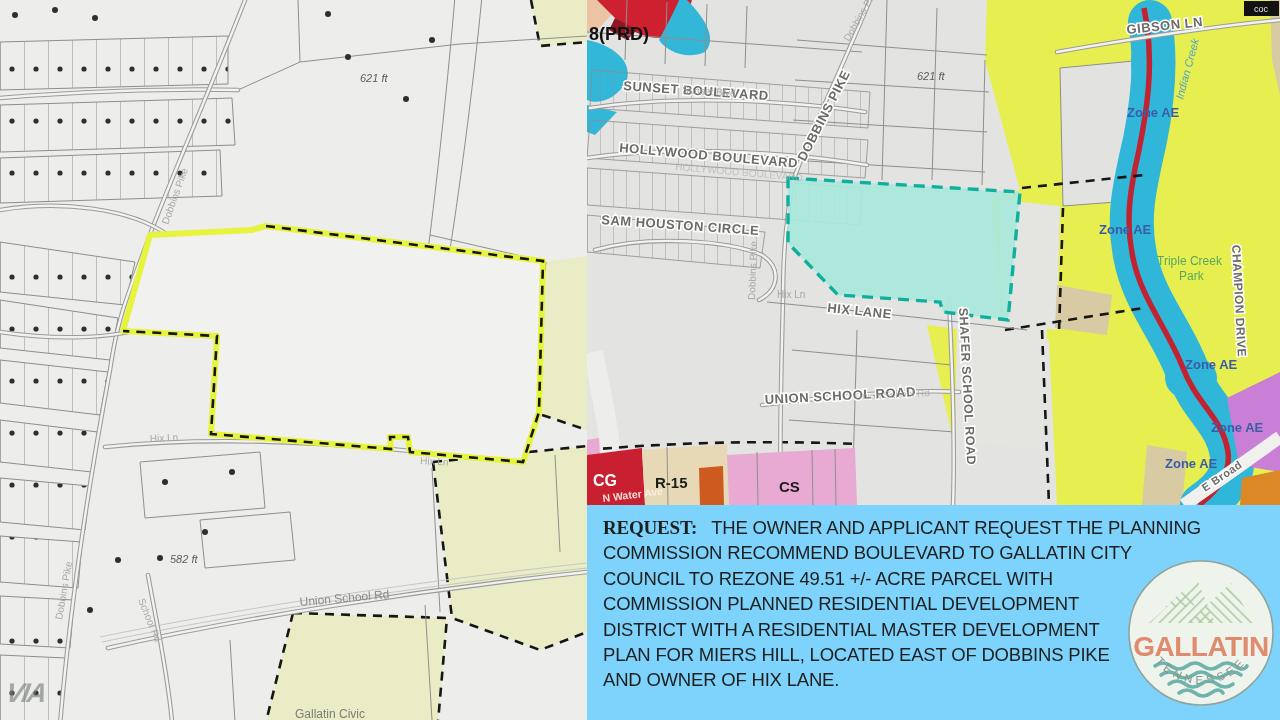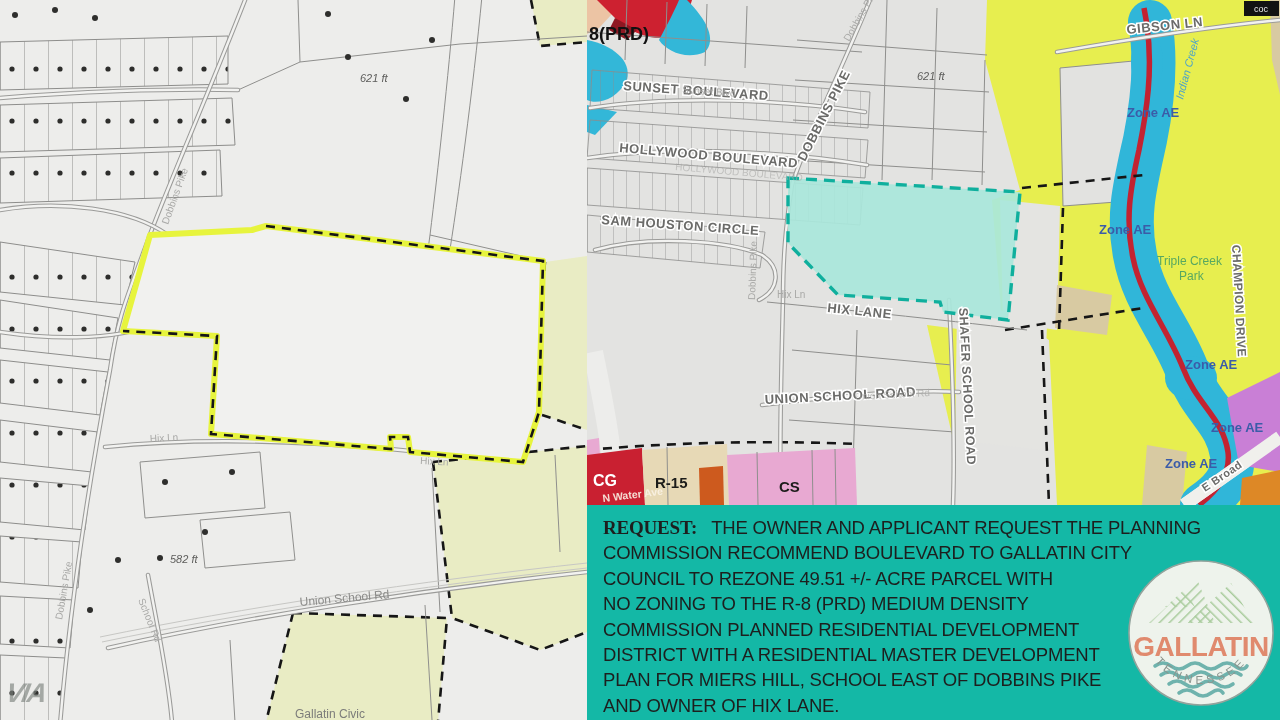--- a/index.html
+++ b/index.html
@@ -13,21 +13,21 @@
   .rc{stroke:#9b9b99;stroke-width:4.5;fill:none;stroke-linecap:round}
   .rf{stroke:#f2f2f0;stroke-width:2.4;fill:none;stroke-linecap:round}
   .dash{stroke:#161616;stroke-width:2.6;fill:none;stroke-dasharray:9 7}
   .dashT{stroke:#0faf9d;stroke-width:3.4;fill:none;stroke-dasharray:11 7}
   .slbl{fill:#6b6b69;stroke:#ffffff;stroke-width:3px;paint-order:stroke;font-weight:bold;letter-spacing:.5px}
   .flbl{fill:#a9a9a7;font-size:10px}
   .zoneae{fill:#3b5ca8;font-weight:bold;font-size:13px}
   .band{fill:url(#lotsL);stroke:#8d8d8b;stroke-width:1}
   .bandR{fill:url(#lotsR);stroke:#8d8d8b;stroke-width:.8}
   
-  .panel{position:absolute;left:587px;top:505px;width:693px;height:215px;background:#14b8a6;
+  .panel{position:absolute;left:587px;top:505px;width:693px;height:215px;background:#7dd3fc;
          color:#1d1f1e;box-sizing:border-box;padding:10px 0 0 16px;}
   .req-line{font-size:18.5px;line-height:25.4px;letter-spacing:-0.2px;font-weight:500;white-space:nowrap;}
   .req-head{font-family:"Liberation Serif",serif;font-weight:bold;font-size:19px;margin-right:14px;}
   .logo-wrap{position:absolute;left:538px;top:52px;width:152px;height:152px;}
   .via{position:absolute;left:6px;top:678px;font-size:27px;font-weight:900;font-style:italic;
        transform:skewX(-10deg);color:rgba(125,130,126,.65);letter-spacing:-2px;}
 </style>
 </head>
 <body>
 
@@ -283,24 +283,23 @@
       </g>
     </g>
   </svg>
 
   <div class="panel">
     <div class="req-line">
       <span class="req-head">REQUEST:</span><span>THE OWNER AND APPLICANT REQUEST THE PLANNING</span>
     </div>
     <div class="req-line">COMMISSION RECOMMEND BOULEVARD TO GALLATIN CITY</div>
     <div class="req-line">COUNCIL TO REZONE 49.51 +/- ACRE PARCEL WITH</div>
-    <div class="req-line">NO ZONING TO THE R-8 (PRD) MEDIUM DENSITY</div>
     <div class="req-line">COMMISSION PLANNED RESIDENTIAL  DEVELOPMENT</div>
     <div class="req-line">DISTRICT WITH A RESIDENTIAL  MASTER DEVELOPMENT</div>
-    <div class="req-line">PLAN FOR MIERS HILL, SCHOOL EAST OF DOBBINS PIKE</div>
+    <div class="req-line">PLAN FOR MIERS HILL, LOCATED EAST OF DOBBINS PIKE</div>
     <div class="req-line">AND OWNER OF HIX LANE.</div>
 
     <div class="logo-wrap">
       <svg width="152" height="152" viewBox="0 0 152 152">
         <circle cx="76" cy="76" r="72" fill="#eef3ec" stroke="#93a39c" stroke-width="1.6"></circle>
         <g>
           <path d="M24,66 L72,22 L90,66 Z" fill="url(#hatchA)"></path>
           <path d="M62,66 L106,26 L128,66 Z" fill="url(#hatchB)"></path>
           <path d="M40,50 L60,32 L70,50 Z" fill="url(#hatchB)"></path>
         </g>

